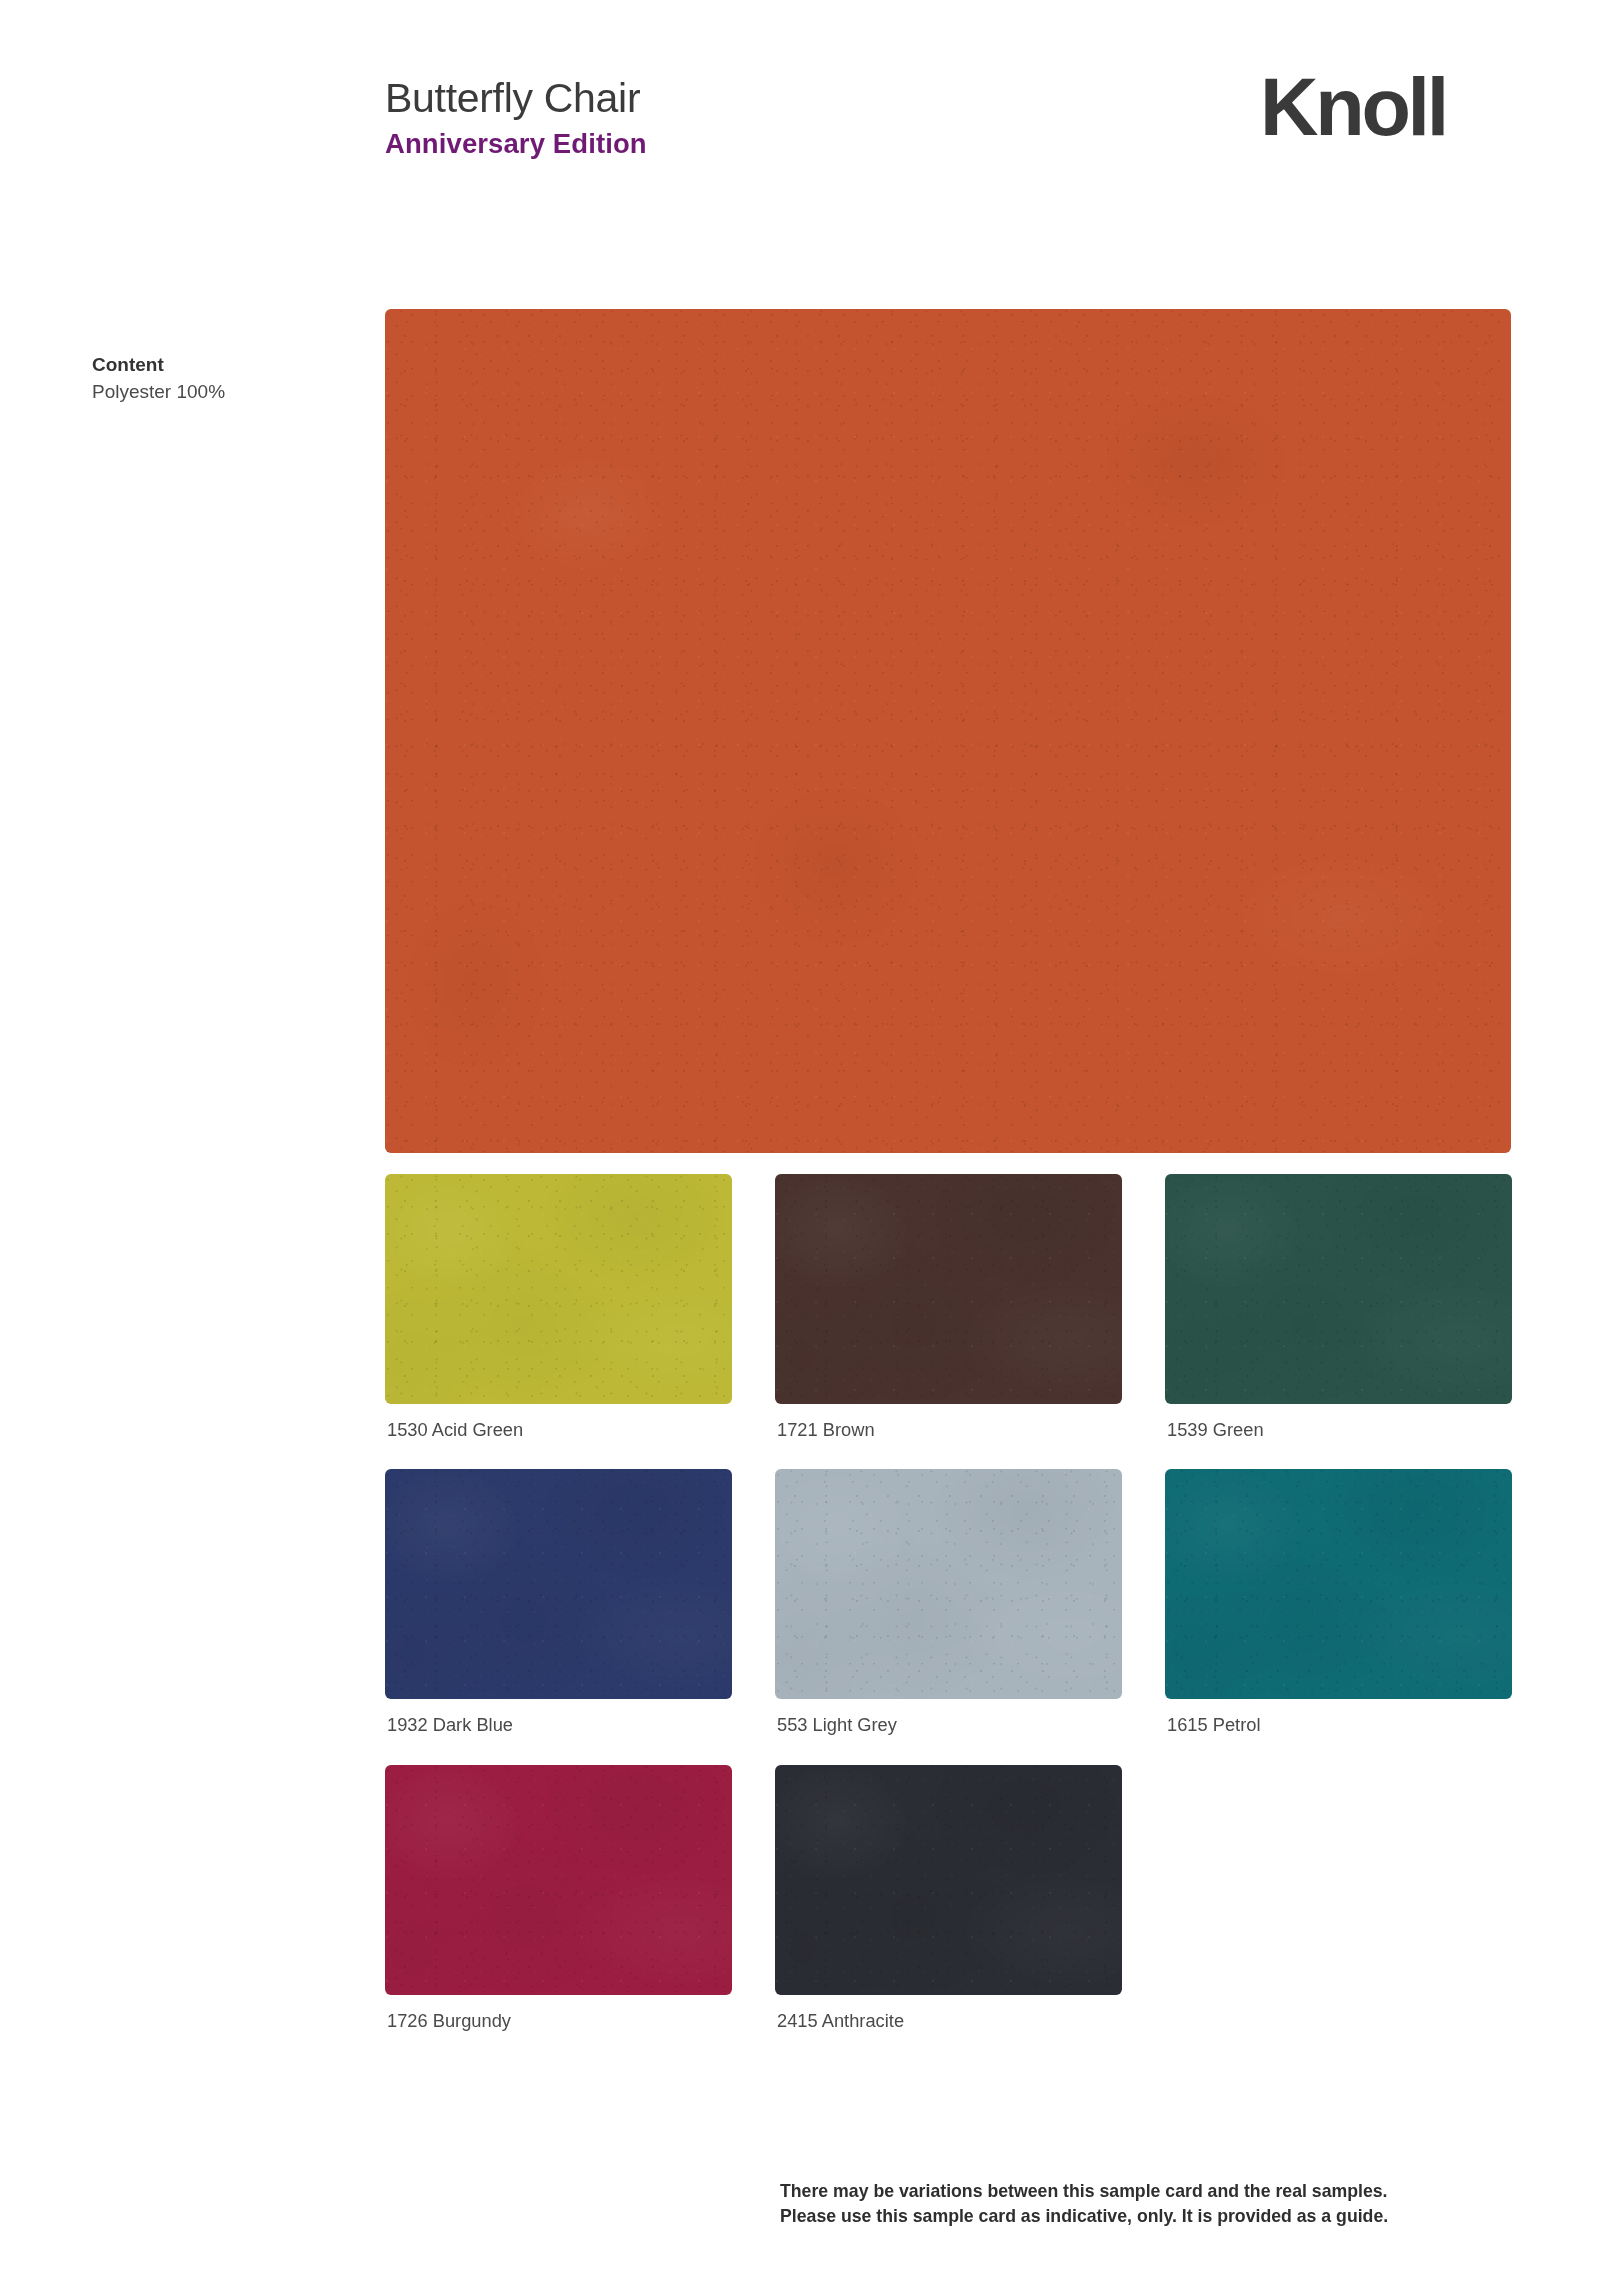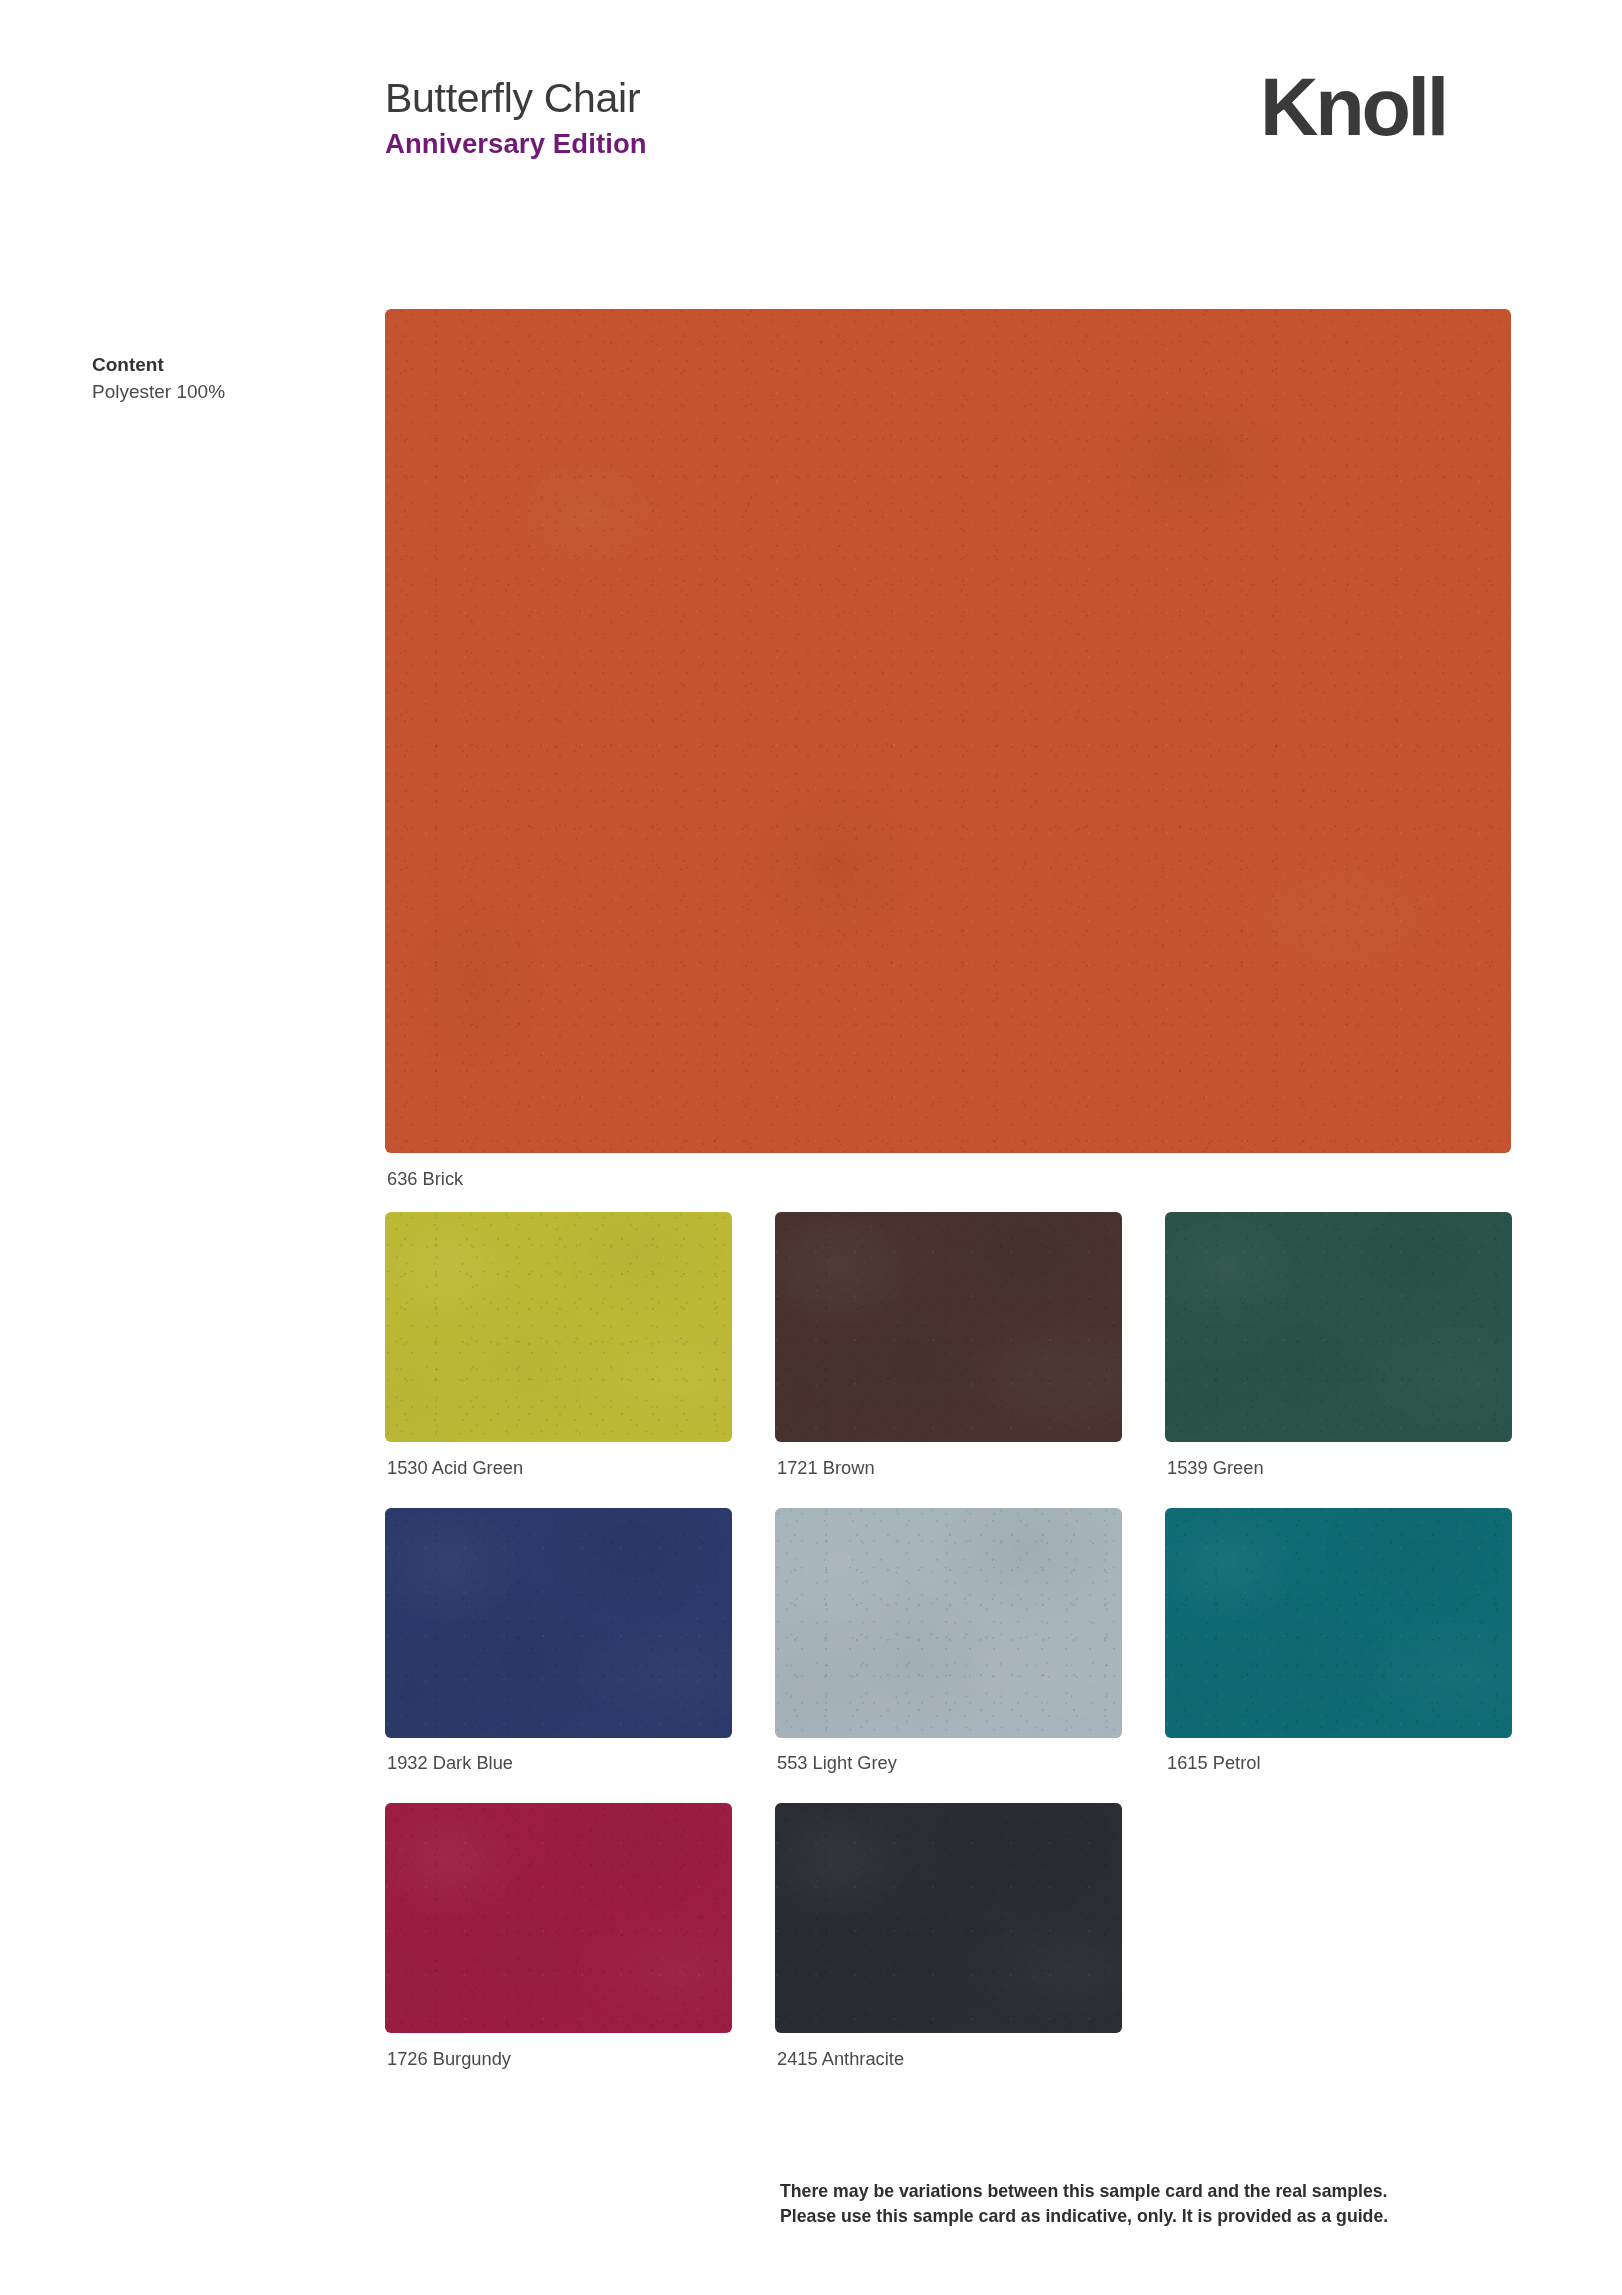--- a/index.html
+++ b/index.html
@@ -190,21 +190,20 @@
   <p class="meta-label">Content</p>
   <p class="meta-value">Polyester 100%</p>
 </div>
 
 <div class="swatch-area">
 
   <div class="swatch-tile swatch-main" style="background-color: rgb(196, 84, 47);">
     <div class="mottle"></div>
     <div class="grain"></div>
   </div>
-  <div class="swatch-main-label">636 Brick</div>
 
   <div class="swatch-grid">
 
     <div class="swatch-cell">
       <div class="swatch-tile swatch-small" style="background-color: rgb(189, 185, 54);">
         <div class="mottle"></div>
         <div class="grain"></div>
       </div>
       <div class="swatch-small-label">1530 Acid Green</div>
     </div>

